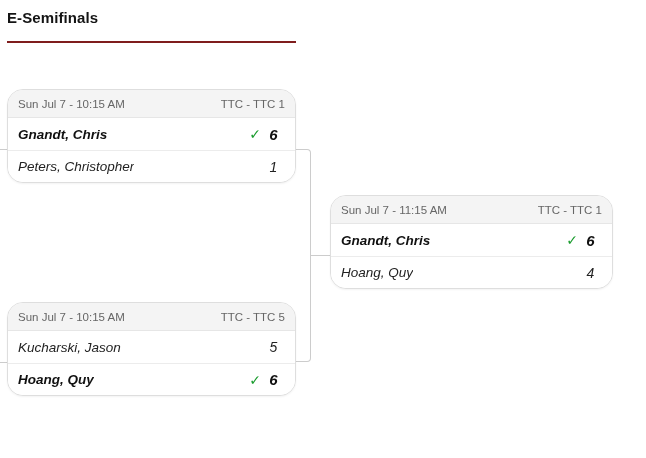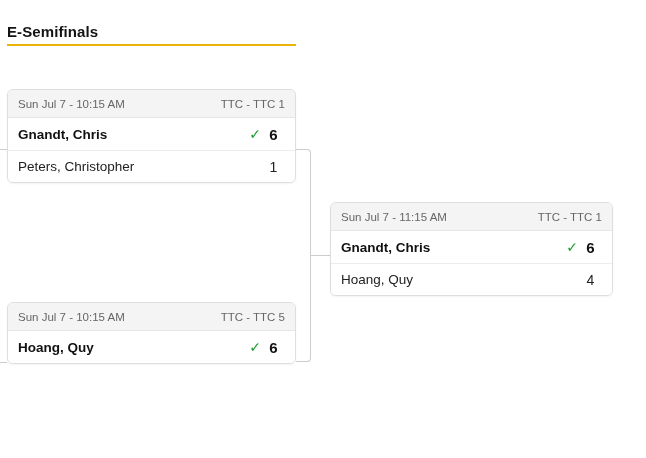--- a/index.html
+++ b/index.html
@@ -9,37 +9,37 @@
     font-family: "Liberation Sans", "DejaVu Sans", sans-serif;
     position: relative;
     overflow: hidden;
     color: #1c1c1c;
   }
   .bracket { position: absolute; inset: 0; }
 
   
   .col-header {
     position: absolute;
-    top: 23px;
-    border-bottom: 2px solid #eab308;
-    padding-bottom: 3px;
+    top: 9px;
+    border-bottom: 2px solid #7f1d1d;
+    padding-bottom: 14px;
   }
   .col-header .title {
     font-size: 15px;
     font-weight: bold;
     color: #141414;
     letter-spacing: 0.1px;
   }
 
   
   .card {
     position: absolute;
     background: #ffffff;
     border: 1px solid #dedede;
-    border-radius: 6px;
+    border-radius: 16px;
     box-shadow: 0 1px 2px rgba(0,0,0,0.05);
     overflow: hidden;
   }
   .card-head {
     height: 28px;
     background: #f4f4f4;
     border-bottom: 1px solid #e6e6e6;
     display: flex;
     align-items: center;
     justify-content: space-between;
@@ -49,20 +49,21 @@
   }
   .prow {
     height: 32px;
     display: flex;
     align-items: center;
     justify-content: space-between;
     padding: 0 10px;
     font-size: 13.5px;
     color: #222222;
     background: #ffffff;
+    font-style: italic;
   }
   .prow + .prow { border-top: 1px solid #ececec; gap: 36px; }
   .prow.winner { font-weight: bold; color: #111111; }
   .pname { white-space: nowrap; overflow: hidden; text-overflow: ellipsis; }
   .res { display: flex; align-items: center; gap: 7px; margin-right: 6px; }
   .check {
     color: #1a9c2e;
     font-weight: bold;
     font-size: 14px;
     line-height: 1;
@@ -117,30 +118,36 @@
         <span class="score">1</span>
       </span>
     </div>
   </div>
 
   <div class="card" style="left:7px; top:302px; width:289px;">
     <div class="card-head">
       <span>Sun Jul 7 - 10:15 AM</span>
       <span>TTC - TTC 5</span>
     </div>
+    <div class="prow">
+      <span class="pname">Kucharski, Jason</span>
+      <span class="res">
+        <span class="score">5</span>
+      </span>
+    </div>
     <div class="prow winner">
       <span class="pname">Hoang, Quy</span>
       <span class="res">
         <span class="check">✓</span>
         <span class="score">6</span>
       </span>
     </div>
   </div>
 
-  <div class="card" style="left:330px; top:202px; width:283px;">
+  <div class="card" style="left:330px; top:195px; width:283px;">
     <div class="card-head">
       <span>Sun Jul 7 - 11:15 AM</span>
       <span>TTC - TTC 1</span>
     </div>
     <div class="prow winner">
       <span class="pname">Gnandt, Chris</span>
       <span class="res">
         <span class="check">✓</span>
         <span class="score">6</span>
       </span>

